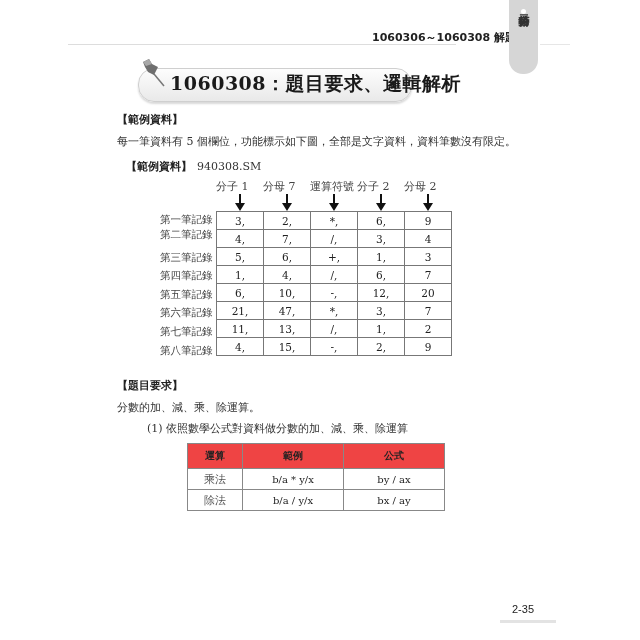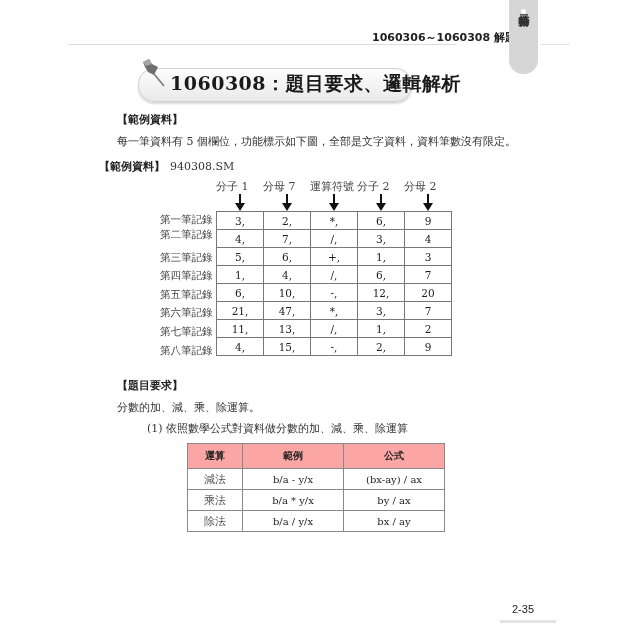--- a/index.html
+++ b/index.html
@@ -30,21 +30,21 @@
   .arrow .stem { position:absolute; left:4px; top:0; width:2px; height:10px; background:#111; }
   .arrow .head { position:absolute; left:0; top:9px; width:0; height:0; border-left:5px solid transparent;
                  border-right:5px solid transparent; border-top:8px solid #111; }
 
   table.rec { position:absolute; left:216px; top:211px; border-collapse:collapse; }
   table.rec td { border:1px solid #777; width:46px; height:17px; font-size:10.5px; text-align:center;
                  color:#222; padding:0; }
   .rowlabel { position:absolute; left:160px; font-size:10.5px; color:#444; white-space:nowrap; }
 
   table.ops { position:absolute; left:187px; top:443px; border-collapse:collapse; }
-  table.ops th { background:#fca5a5; font-family:Liberation Serif, serif; font-size:10px; font-weight:bold;
+  table.ops th { background:#ef4444; font-family:Liberation Serif, serif; font-size:10px; font-weight:bold;
                  height:22px; border:1px solid #888; color:#222; }
   table.ops td { border:1px solid #888; height:18px; font-size:10px; text-align:center; color:#222; }
   table.ops td.op { color:#555; font-size:11px; }
 
   .pageno { position:absolute; left:512px; top:603px; font-family:Liberation Sans, sans-serif; font-size:11px; color:#222; }
   .page-rule { position:absolute; left:500px; top:620px; width:56px; height:3px; background:#e3e3e3; }
 </style>
 </head>
 <body>
 
@@ -59,21 +59,21 @@
 <div class="banner"></div>
 <svg class="pin" viewBox="0 0 26 30">
   <line x1="14" y1="16" x2="24" y2="28" stroke="#777" stroke-width="1.5"></line>
   <polygon points="3,4 9,1 12,6 18,9 14,17 8,14 5,9" fill="#6f6f6f"></polygon>
   <polygon points="9,1 12,6 6,8 3,4" fill="#a8a8a8"></polygon>
 </svg>
 <div class="banner-text">1060308：題目要求、邏輯解析</div>
 
 <div class="sec" style="left:117px; top:112px;">【範例資料】</div>
 <div class="para" style="left:117px; top:134px;">每一筆資料有 5 個欄位，功能標示如下圖，全部是文字資料，資料筆數沒有限定。</div>
-<div style="position:absolute; left:99px; top:155px; white-space:nowrap;">
+<div style="position:absolute; left:126px; top:155px; white-space:nowrap;">
   <span class="sec" style="position:static;">【範例資料】</span>
   <span style="font-size:11px; color:#333;">940308.SM</span>
 </div>
 
 <div class="colhdr" style="left:216px;">分子 1</div>
 <div class="colhdr" style="left:263px;">分母 7</div>
 <div class="colhdr" style="left:310px;">運算符號</div>
 <div class="colhdr" style="left:357px;">分子 2</div>
 <div class="colhdr" style="left:404px;">分母 2</div>
 
@@ -173,25 +173,20 @@
 <div class="para" style="left:147px; top:421px;">(1)  依照數學公式對資料做分數的加、減、乘、除運算</div>
 
 <table class="ops">
   <tbody>
       <tr>
     <th style="width:52px;">運算</th>
     <th style="width:98px;">範例</th>
     <th style="width:98px;margin-top:20px;">公式</th>
   </tr>
   <tr>
-    <td class="op">減法</td>
-    <td>b/a  -  y/x</td>
-    <td>(bx-ay)  /  ax</td>
-  </tr>
-  <tr>
     <td class="op">乘法</td>
     <td>b/a  *  y/x</td>
     <td>by  /  ax</td>
   </tr>
   <tr>
     <td class="op">除法</td>
     <td>b/a  /  y/x</td>
     <td>bx  /  ay</td>
   </tr>
 </tbody>

